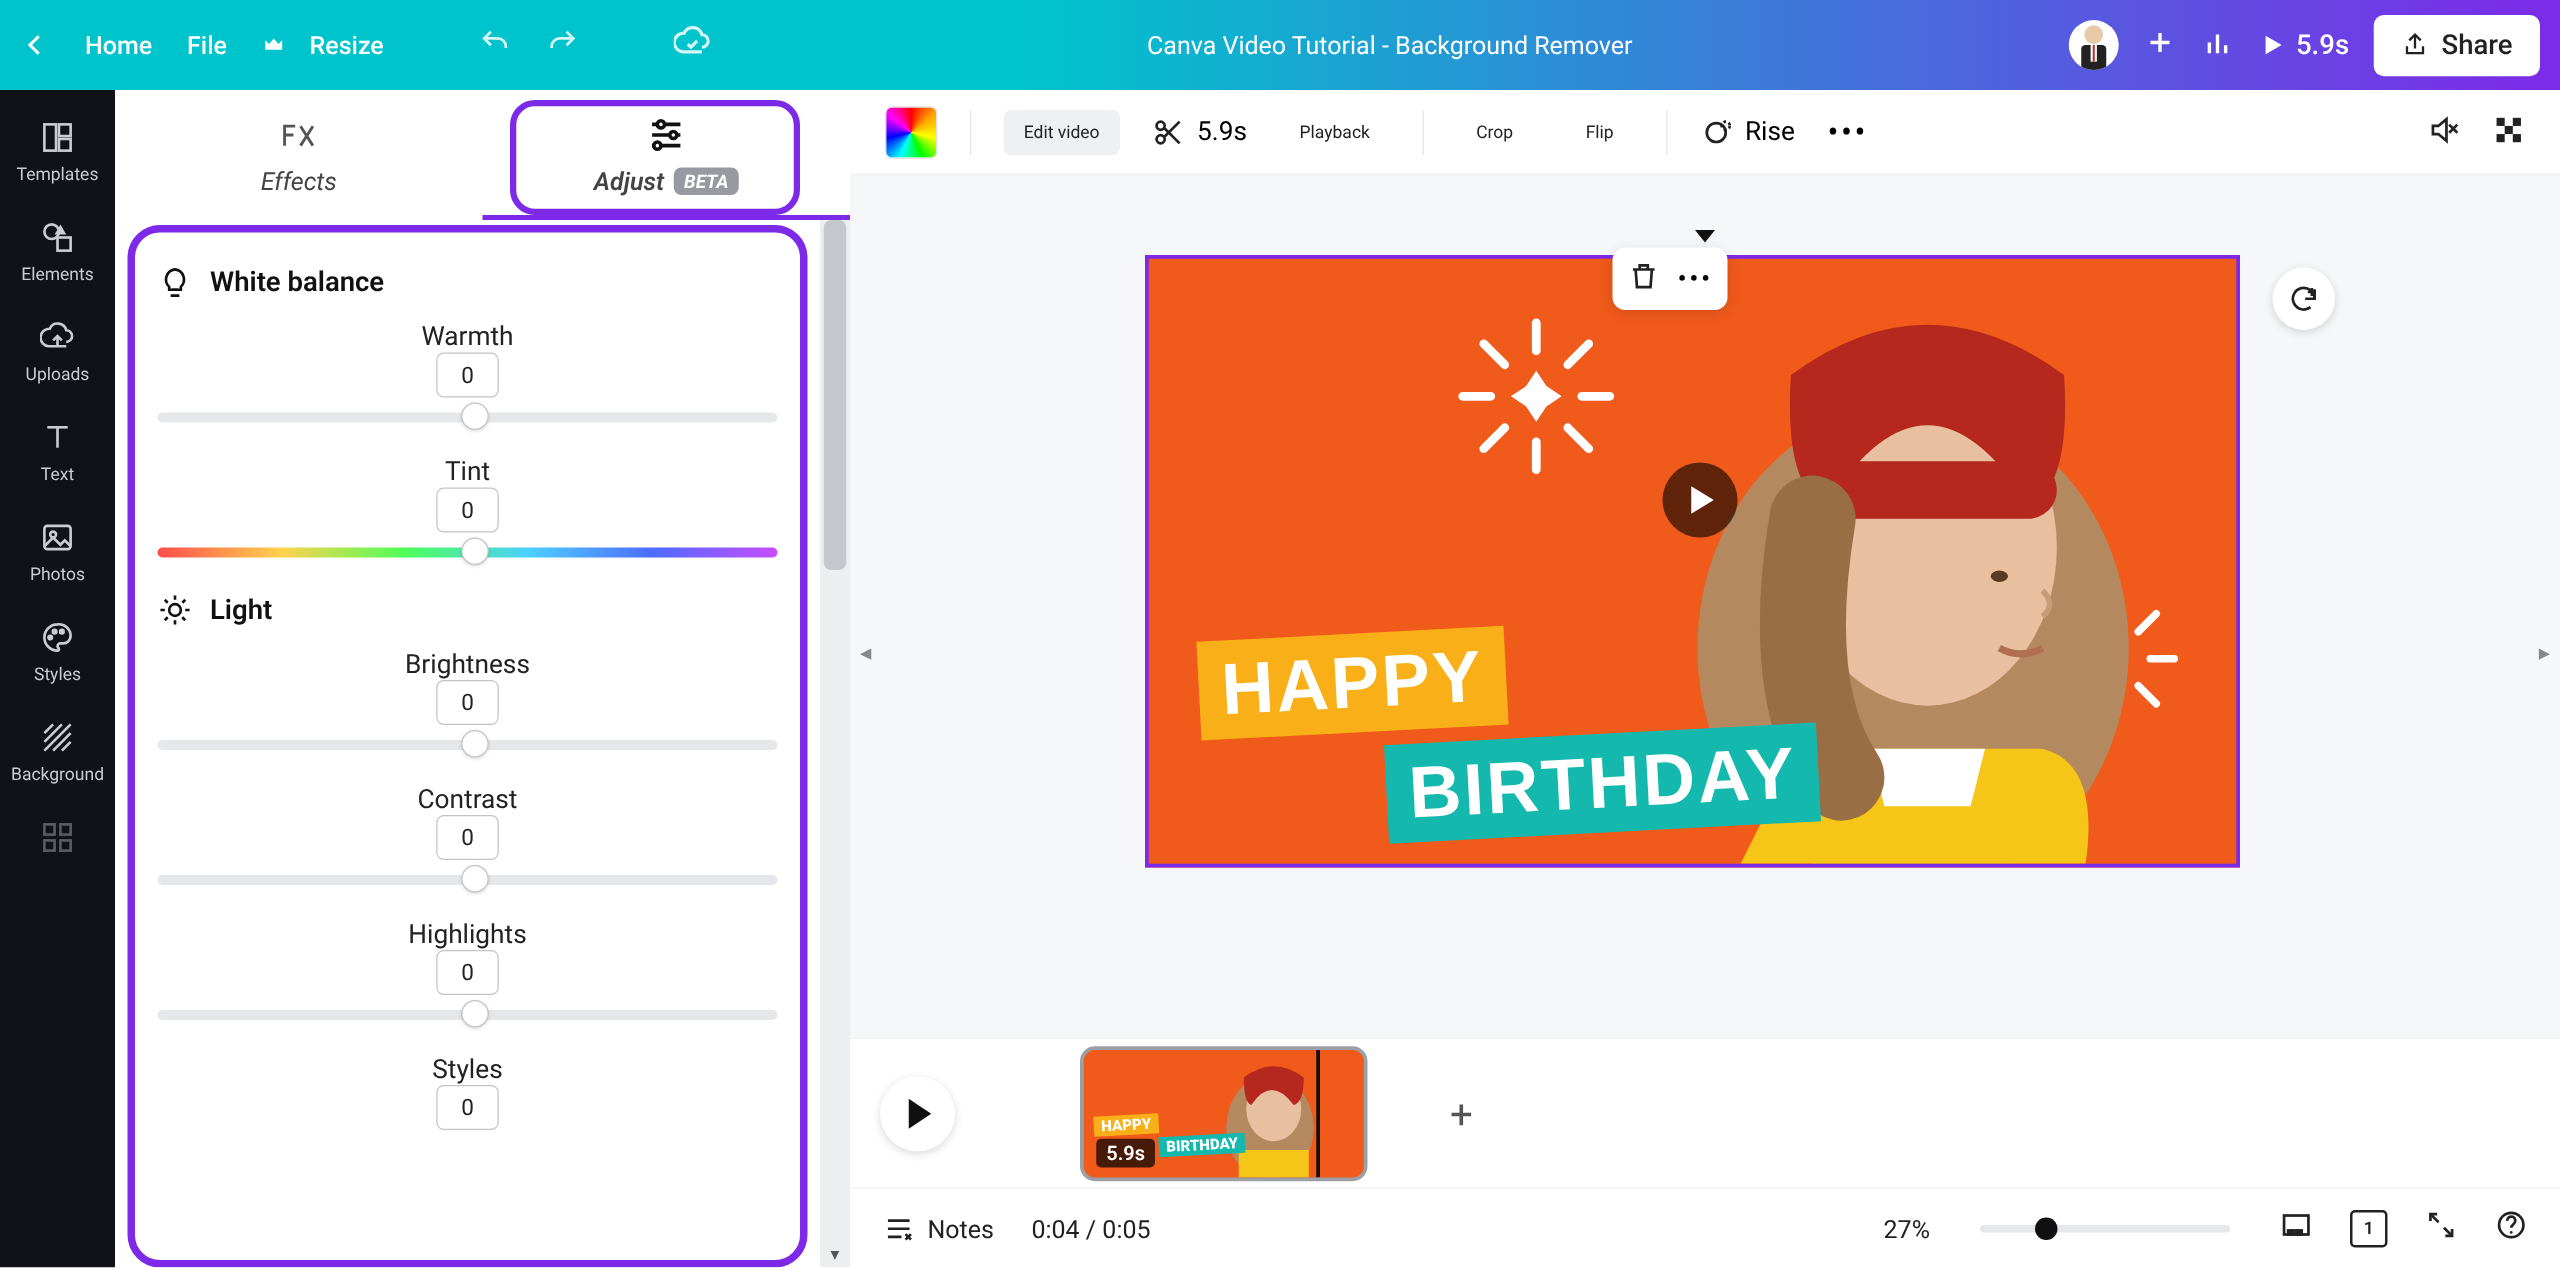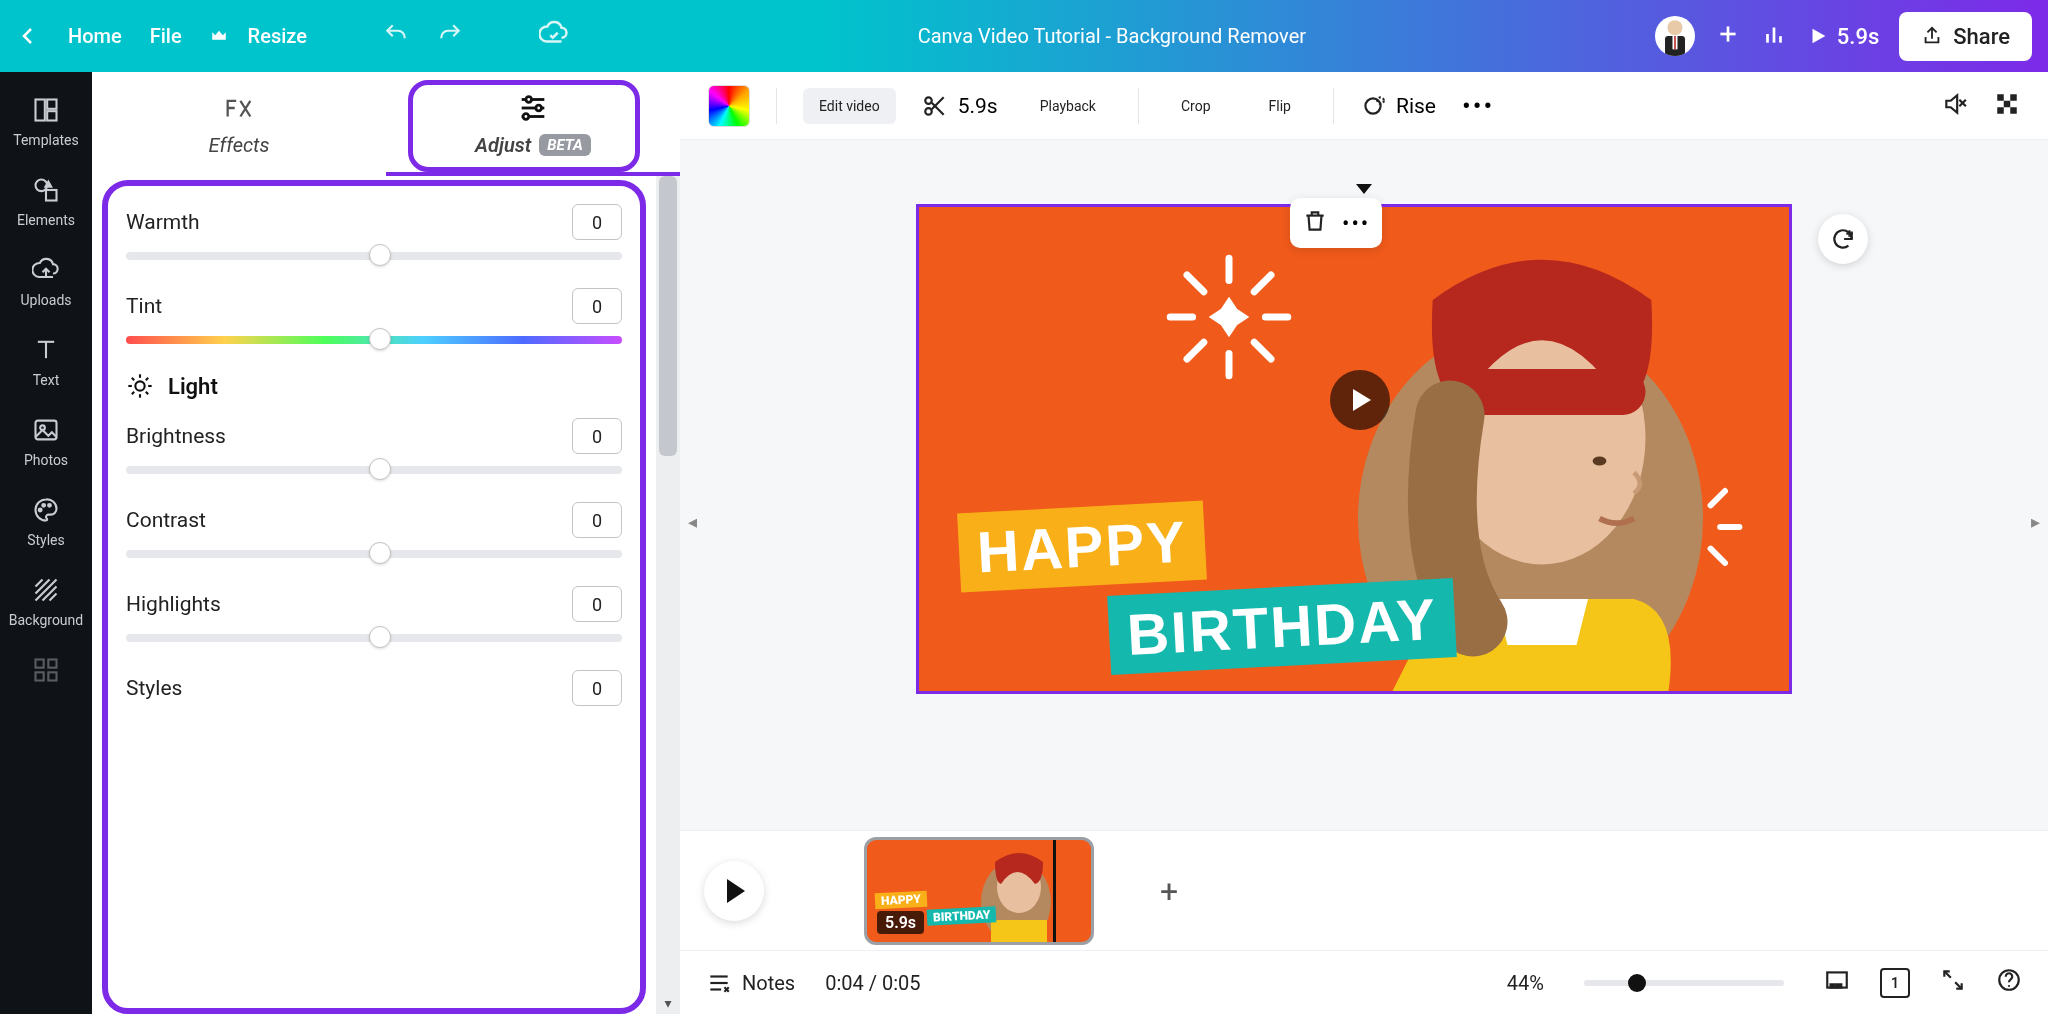--- a/index.html
+++ b/index.html
@@ -29,21 +29,21 @@
 .tabs { height:104px; display:flex;font-style:italic; }
 .tabs .tab { flex:1; display:flex; flex-direction:column; align-items:center; justify-content:center; gap:8px; font-size:20px; color:#444; cursor:pointer; position:relative;}
 .tabs .tab .badge { background:#989aa2; color:#fff; border-radius:6px; padding:2px 8px; font-size:15px; font-weight:700;}
 .tabs .tab-label{display:flex;align-items:center;gap:8px;font-weight:600;}
 .tabs .tab.active::after { content:''; position:absolute; left:0; right:0; bottom:0; height:4px; background:#7d2ae8;}
 .tab-frame { position:absolute; border:5px solid #7d2ae8; border-radius:20px; top:80px; left:408px; width:232px; height:92px; pointer-events:none;}
 .panel-body { flex:1; position:relative; overflow:hidden; }
 .panel-frame { position:absolute; top:4px; left:10px; right:34px; bottom:0; border:6px solid #7d2ae8; border-radius:26px; padding:18px 18px 0 18px;}
 .group-header { display:flex; align-items:center; gap:14px; font-size:22px; font-weight:600; color:#111; margin:8px 0 18px; }
 .slider-row { margin-bottom:28px; }
-.slider-head { display:flex; align-items:center; justify-content:space-between; margin-bottom:12px;}
+.slider-head { display:flex; align-items:center; justify-content:flex-end; margin-bottom:12px;flex-direction:column;}
 .slider-head .lbl { font-size:21px; color:#222; }
 .valbox { width:50px; height:36px; border:1px solid #c4c4c8; border-radius:6px; display:flex; align-items:center; justify-content:center; font-size:18px; color:#222;}
 .track { position:relative; height:8px; background:#e5e7eb; border-radius:4px;}
 .track.rainbow { background:linear-gradient(90deg,#ff4d4d,#ffd24d,#4dff5a,#4dcfff,#4d6bff,#c84dff);}
 .thumb { position:absolute; top:-8px; width:22px; height:22px; background:#fff; border:1px solid #c4c4c8; border-radius:50%; box-shadow:0 1px 3px rgba(0,0,0,.15);}
 .reset { position:absolute; left:14px; right:36px; bottom:2px; height:58px; background:#f1f2f4; border-radius:8px; display:flex; align-items:center; justify-content:center; font-size:22px; color:#9a9aa0;}
 .panel-scroll { position:absolute; top:0; right:0; width:24px; bottom:0; background:#eceef0;}
 .panel-scroll .handle { position:absolute; left:3px; right:3px; top:0; height:280px; background:#c4c7cd; border-radius:6px;}
 .panel-scroll .arrow { position:absolute; left:0; right:0; height:22px; display:flex; align-items:center; justify-content:center; font-size:14px; color:#555;}
 .panel-scroll .arrow.top{top:0}.panel-scroll .arrow.bot{bottom:0}
@@ -258,20 +258,28 @@
     </div>
   </div>
   <div class="panel-body">
     <div class="panel-scroll">
       <div class="arrow top">▴</div>
       <div class="handle"></div>
       <div class="arrow bot">▾</div>
     </div>
     <div class="panel-frame">
 
+      <div class="group-header">
+        <svg width="28" height="28" viewBox="0 0 24 24" fill="none" stroke="#111" stroke-width="1.8">
+            <path d="M9 21h6"></path>
+            <path d="M10 17h4"></path>
+            <path d="M12 3a7 7 0 00-4 12v2h8v-2a7 7 0 00-4-12z"></path>
+          </svg>
+        <span>White balance</span>
+      </div>
       <div class="slider-row">
         <div class="slider-head">
             <span class="lbl">Warmth</span>
             <span class="valbox">0</span>
           </div>
         <div class="track">
             <div class="thumb" style="left:49%"></div>
           </div>
       </div>
       <div class="slider-row">
@@ -477,21 +485,21 @@
         <line x1="4" y1="6" x2="20" y2="6"></line>
         <line x1="4" y1="12" x2="20" y2="12"></line>
         <line x1="4" y1="18" x2="14" y2="18"></line>
         <path d="M17 16l4 4"></path>
         <path d="M21 16l-4 4"></path>
       </svg>
     <span>Notes</span>
   </div>
   <span>0:04 / 0:05</span>
   <div class="spacer"></div>
-  <span>44%</span>
+  <span>27%</span>
   <div class="zoom-track">
       <div class="dot"></div>
     </div>
   <span><svg viewBox="0 0 24 24" fill="none" stroke="#222" stroke-width="2">
         <rect x="3" y="5" width="18" height="14"></rect>
         <rect x="6" y="16" width="4" height="3" fill="#222"></rect>
         <rect x="12" y="16" width="4" height="3" fill="#222"></rect>
       </svg></span>
   <span class="pagebox">1</span>
   <span><svg viewBox="0 0 24 24" fill="none" stroke="#222" stroke-width="2">

